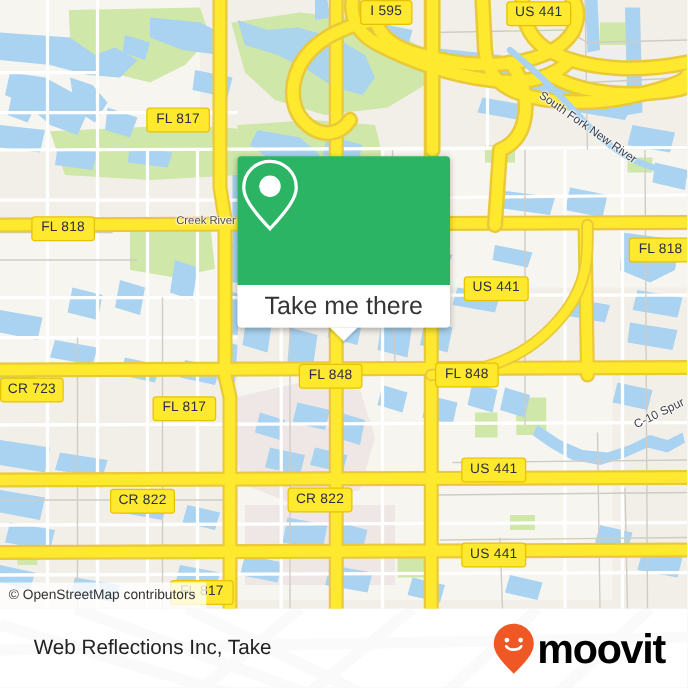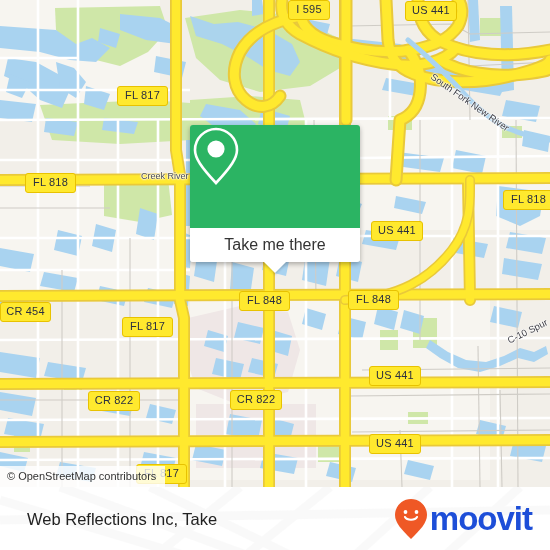--- a/index.html
+++ b/index.html
@@ -58,21 +58,21 @@
     height:103px;
     border-radius:3px 3px 0 0;
     display:flex;align-items:center;justify-content:center;
   }
   .callout-bottom{
     background:#ffffff;
     height:34px;
     border-radius:0 0 3px 3px;
     display:flex;align-items:center;justify-content:center;
     color:#343434;
-    font-size:16px;
+    font-size:20px;
   }
   .callout-tail{
     position:absolute;left:50%;bottom:-11px;transform:translateX(-50%);
     width:0;height:0;
     border-left:11px solid transparent;
     border-right:11px solid transparent;
     border-top:11px solid #ffffff;
     filter:drop-shadow(0 2px 1px rgba(0,0,0,.14));
   }
 
@@ -95,21 +95,21 @@
   .footer svg.watermark{position:absolute;left:0;top:-487px;opacity:.07;}
   .footer-title{
     position:absolute;left:27px;top:50%;transform:translateY(-50%);
     font-size:16.5px;color:#222;white-space:nowrap;
   }
   .brand{
     position:absolute;right:18px;top:50%;transform:translateY(-50%);
     display:flex;align-items:center;gap:2px;
   }
   .brand-name{
-    font-size:33px;font-weight:bold;color:#1d4ed8;letter-spacing:-1px;
+    font-size:33px;font-weight:bold;color:#000000;letter-spacing:-1px;
     line-height:1;
   }
 </style>
 </head>
 <body>
 
 <div id="app">
 
   <div class="map">
 
@@ -354,21 +354,21 @@
 
     <div>
         <div class="shield" style="left: 288px; top: 0px; width: 42px;">I 595</div>
         <div class="shield" style="left: 405px; top: 1px; width: 52px;">US 441</div>
         <div class="shield" style="left: 117px; top: 86px; width: 51px;">FL 817</div>
         <div class="shield" style="left: 25px; top: 173px; width: 51px;">FL 818</div>
         <div class="shield" style="left: 503px; top: 190px; width: 51px;">FL 818</div>
         <div class="shield" style="left: 371px; top: 221px; width: 52px;">US 441</div>
         <div class="shield" style="left: 239px; top: 291px; width: 51px;">FL 848</div>
         <div class="shield" style="left: 348px; top: 290px; width: 51px;">FL 848</div>
-        <div class="shield" style="left: 0px; top: 302px; width: 51px;">CR 454</div>
+        <div class="shield" style="left: 0px; top: 302px; width: 51px;">CR 723</div>
         <div class="shield" style="left: 122px; top: 317px; width: 51px;">FL 817</div>
         <div class="shield" style="left: 88px; top: 391px; width: 52px;">CR 822</div>
         <div class="shield" style="left: 230px; top: 390px; width: 52px;">CR 822</div>
         <div class="shield" style="left: 369px; top: 366px; width: 52px;">US 441</div>
         <div class="shield" style="left: 369px; top: 434px; width: 52px;">US 441</div>
         <div class="shield" style="left: 136px; top: 464px; width: 51px;">FL 817</div>
       </div>
 
     <div>
         <div class="maplabel river" style="left: 432px; top: 70px; transform: rotate(35deg); transform-origin: left center;">South Fork New River</div>

